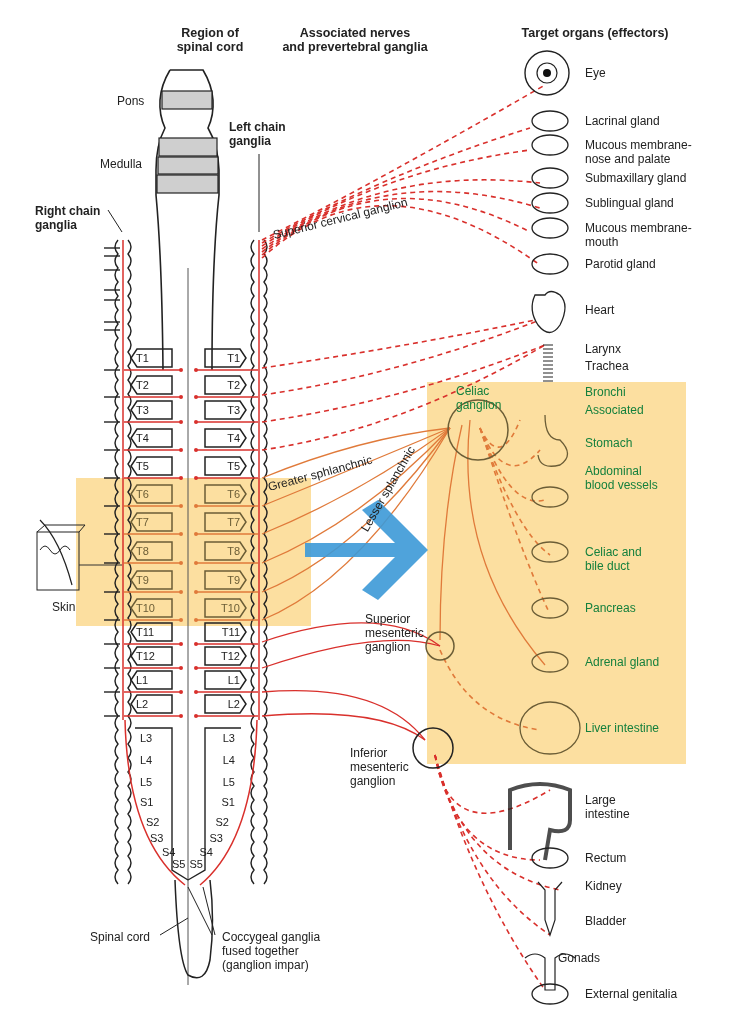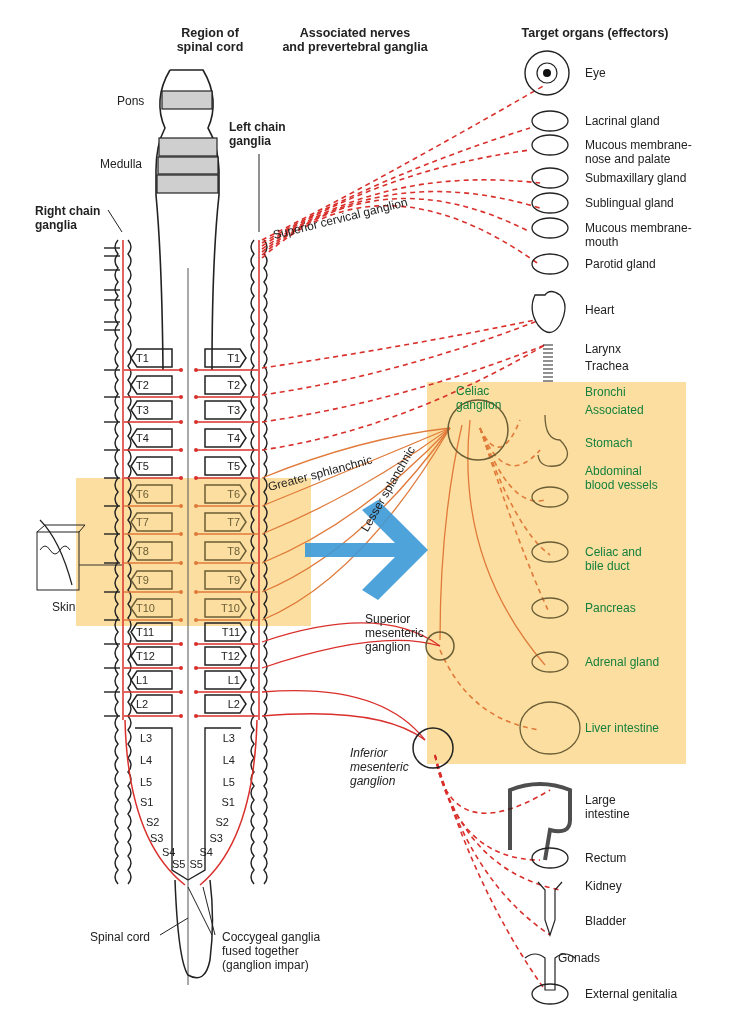--- a/index.html
+++ b/index.html
@@ -360,21 +360,21 @@
 (ganglion impar)</div>
 
   <div class="lbl" style="left:275px;top:228px;transform:rotate(-14deg);transform-origin:left bottom;">Superior cervical ganglion</div>
   <div class="lbl" style="left:270px;top:480px;transform:rotate(-15deg);transform-origin:left bottom;">Greater sphlanchnic</div>
   <div class="lbl" style="left:370px;top:520px;transform:rotate(-60deg);transform-origin:left bottom;">Lesser splanchnic</div>
   <div class="lbl in-hl" style="left:456px;top:384px;white-space:pre;">Celiac
 ganglion</div>
   <div class="lbl" style="left:365px;top:612px;white-space:pre;">Superior
 mesenteric
 ganglion</div>
-  <div class="lbl" style="left:350px;top:746px;white-space:pre;font-style:italic;">Inferior
+  <div class="lbl" style="left:350px;top:746px;white-space:pre;">Inferior
 mesenteric
 ganglion</div>
 
   <div id="organ-labels">
       <div class="lbl" style="left: 585px; top: 66px; white-space: pre;">Eye</div>
       <div class="lbl" style="left: 585px; top: 114px; white-space: pre;">Lacrinal gland</div>
       <div class="lbl" style="left: 585px; top: 138px; white-space: pre;">Mucous membrane-
 nose and palate</div>
       <div class="lbl" style="left: 585px; top: 171px; white-space: pre;">Submaxillary gland</div>
       <div class="lbl" style="left: 585px; top: 196px; white-space: pre;">Sublingual gland</div>

